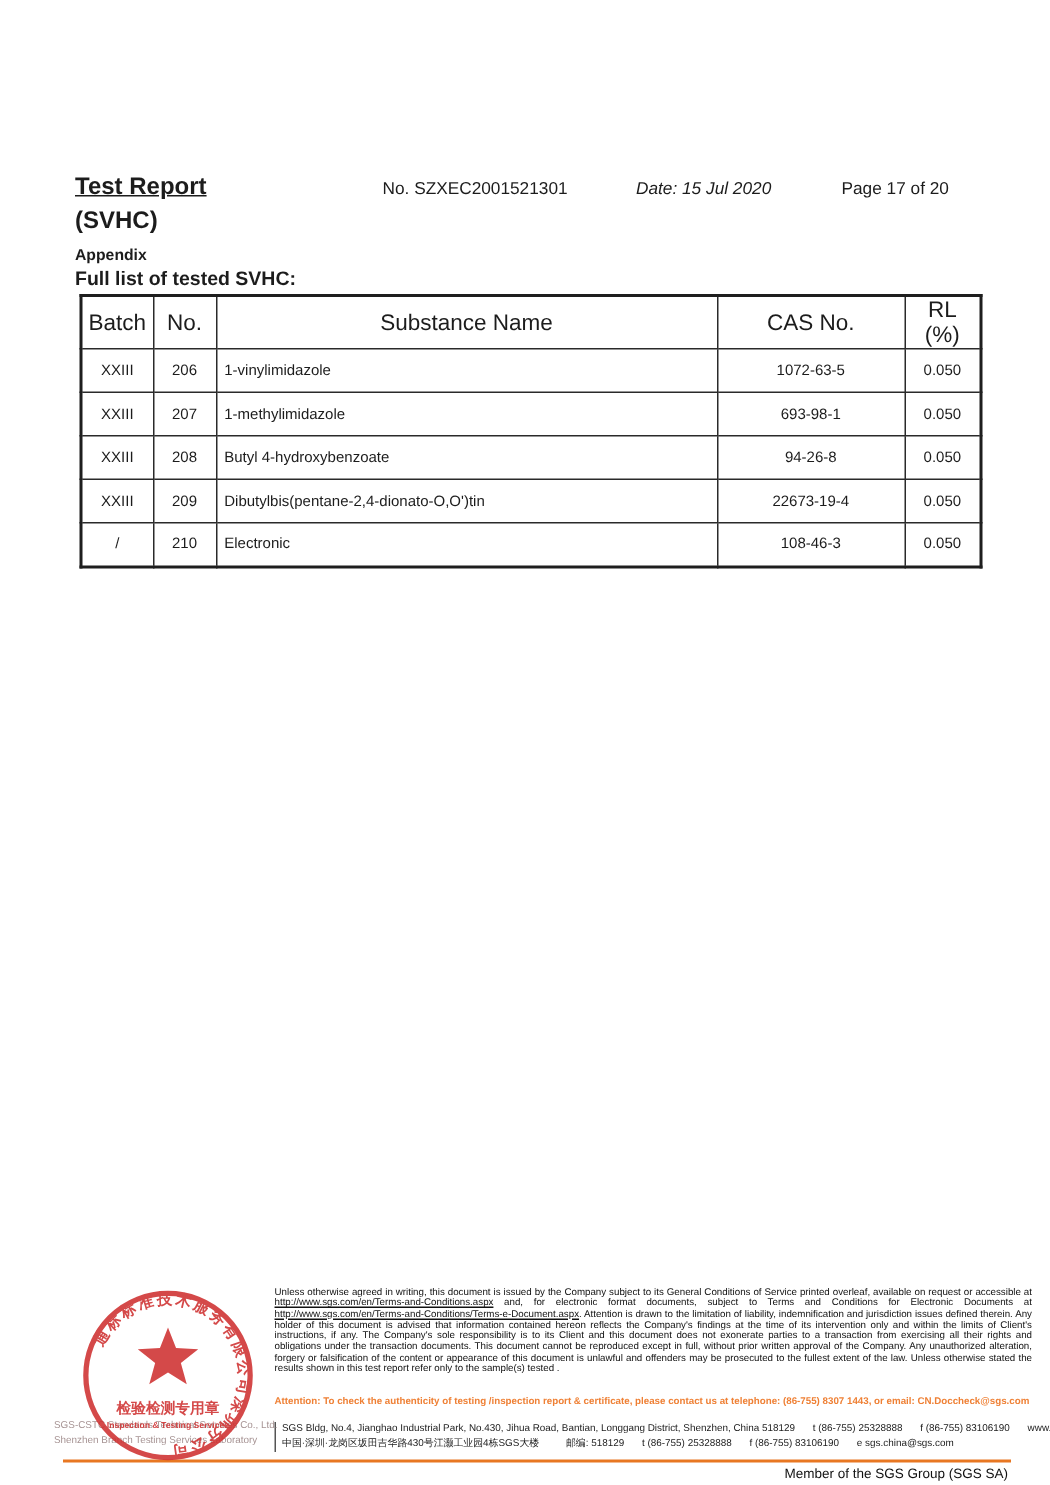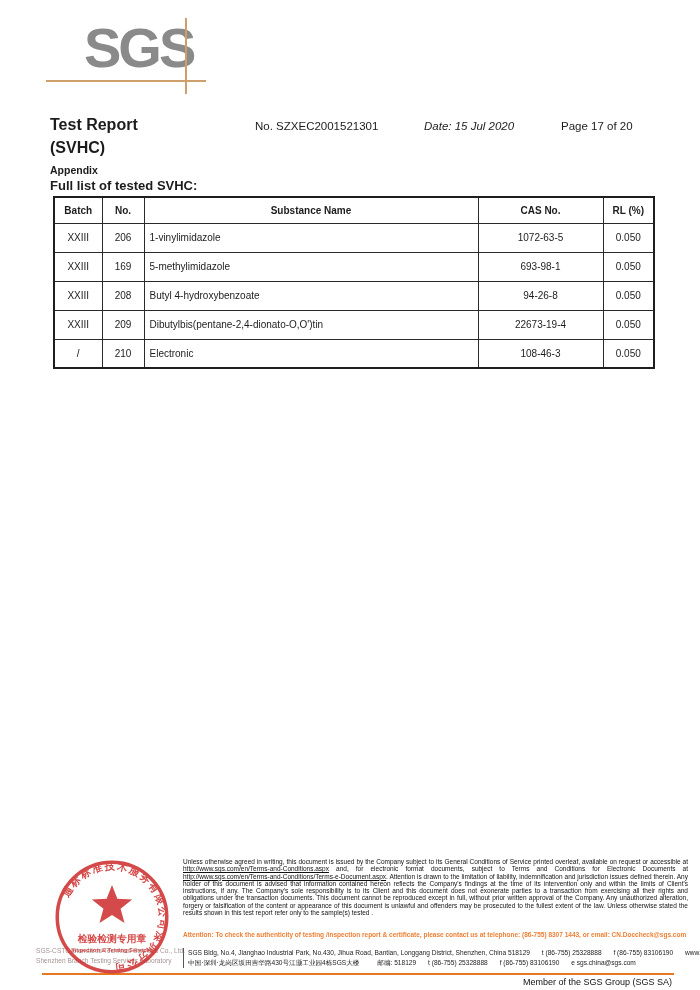--- a/index.html
+++ b/index.html
@@ -14,39 +14,39 @@
   .logo-wrap { position:absolute; left:0; top:0; width:260px; height:110px; }
   .logo-text {
     position:absolute; left:84px; top:16px;
     font-size:56px; font-weight:bold; letter-spacing:-3px;
     color:#8a8a8a; line-height:64px;
   }
   .crop-h { position:absolute; left:46px; top:80px; width:160px; height:2px; background:#cf9e6a; }
   .crop-v { position:absolute; left:185px; top:18px; width:2px; height:76px; background:#cf9e6a; }
 
   
-  .rpt-title  { position:absolute; left:50px; top:116px; font-size:16px; font-weight:bold; }
+  .rpt-title  { position:absolute; left:50px; top:116px; font-size:16px; font-weight:bold;text-decoration:underline; }
   .rpt-title2 { position:absolute; left:50px; top:139px; font-size:16px; font-weight:bold; }
   .rpt-no   { position:absolute; left:239px; top:120px; font-size:11.5px;padding-left:16px; }
   .rpt-date { position:absolute; left:424px; top:120px; font-size:11.5px;font-style:italic; }
   .rpt-page { position:absolute; left:561px; top:120px; font-size:11.5px; }
   .appendix  { position:absolute; left:50px; top:164px; font-size:10.5px; font-weight:bold; }
   .full-list { position:absolute; left:50px; top:178px; font-size:13px; font-weight:bold; }
 
   
   .svhc-table {
     position:absolute; left:53px; top:196px; width:600px;
     border-collapse:collapse; table-layout:fixed;
     border:2px solid #1e1e1e;
   }
   .svhc-table th, .svhc-table td {
     border:1px solid #2a2a2a; font-size:10px;
     text-align:center; vertical-align:middle; padding:0 3px;
   }
-  .svhc-table th { font-weight:bold; font-size:10px; height:26px; }
+  .svhc-table th { font-weight:normal; font-size:15px; height:26px; }
   .svhc-table td { height:29px; }
   .svhc-table td.sub { text-align:left; padding-left:5px; }
   .col-batch{width:48px;} .col-no{width:42px;} .col-sub{width:334px;}
   .col-cas{width:125px;}  .col-rl{width:51px;}
 
   
   .legal {
     position:absolute; left:183px; top:858px; width:505px;
     font-size:6.5px; line-height:7.3px; text-align:justify; color:#111;
   }
@@ -70,25 +70,20 @@
     position:absolute; left:36px; top:946px; width:160px; z-index:1;
     font-size:6.6px; line-height:10px; color:#a79494; white-space:nowrap;
   }
   .stamp { position:absolute; left:50px; top:855px; width:124px; height:124px; z-index:2; opacity:0.88; }
 </style>
 </head>
 <body>
 
 <div class="page">
 
-  <div class="logo-wrap">
-    <div class="logo-text">SGS</div>
-    <div class="crop-h"></div>
-    <div class="crop-v"></div>
-  </div>
 
   <div class="rpt-title">Test Report</div>
   <div class="rpt-title2">(SVHC)</div>
   <div class="rpt-no">No. SZXEC2001521301</div>
   <div class="rpt-date">Date: 15 Jul 2020</div>
   <div class="rpt-page">Page 17 of 20</div>
   <div class="appendix">Appendix</div>
   <div class="full-list">Full list of tested SVHC:</div>
 
   <table class="svhc-table">
@@ -111,22 +106,22 @@
     <tbody>
       <tr>
         <td>XXIII</td>
         <td>206</td>
         <td class="sub">1-vinylimidazole</td>
         <td>1072-63-5</td>
         <td>0.050</td>
       </tr>
       <tr>
         <td>XXIII</td>
-        <td>169</td>
-        <td class="sub">5-methylimidazole</td>
+        <td>207</td>
+        <td class="sub">1-methylimidazole</td>
         <td>693-98-1</td>
         <td>0.050</td>
       </tr>
       <tr>
         <td>XXIII</td>
         <td>208</td>
         <td class="sub">Butyl 4-hydroxybenzoate</td>
         <td>94-26-8</td>
         <td>0.050</td>
       </tr>

